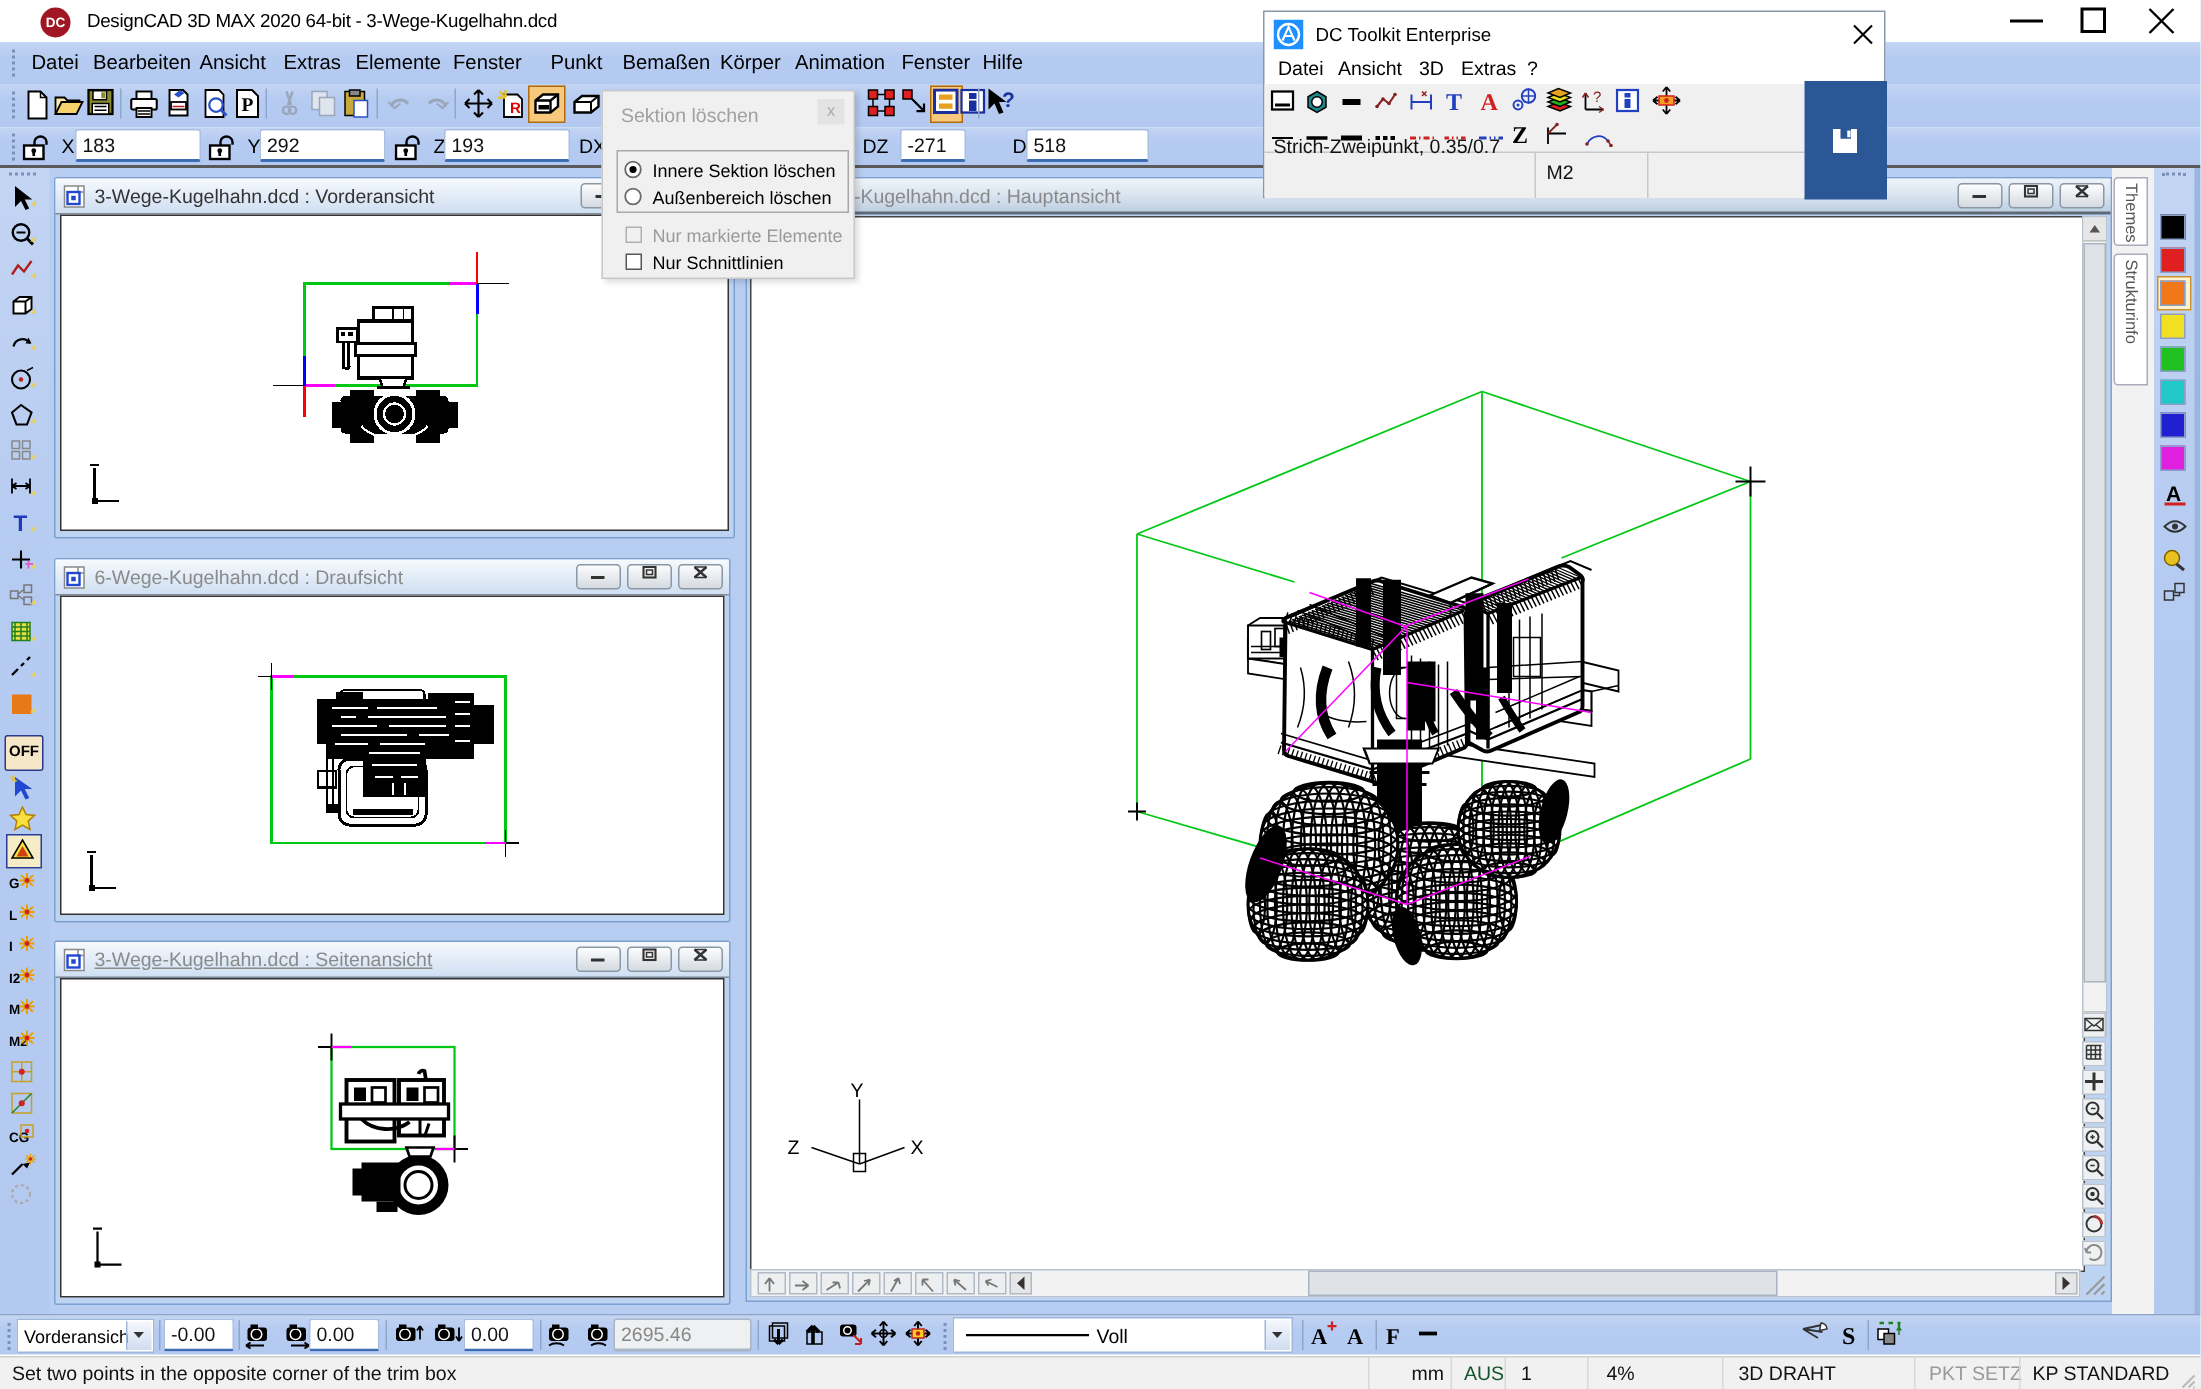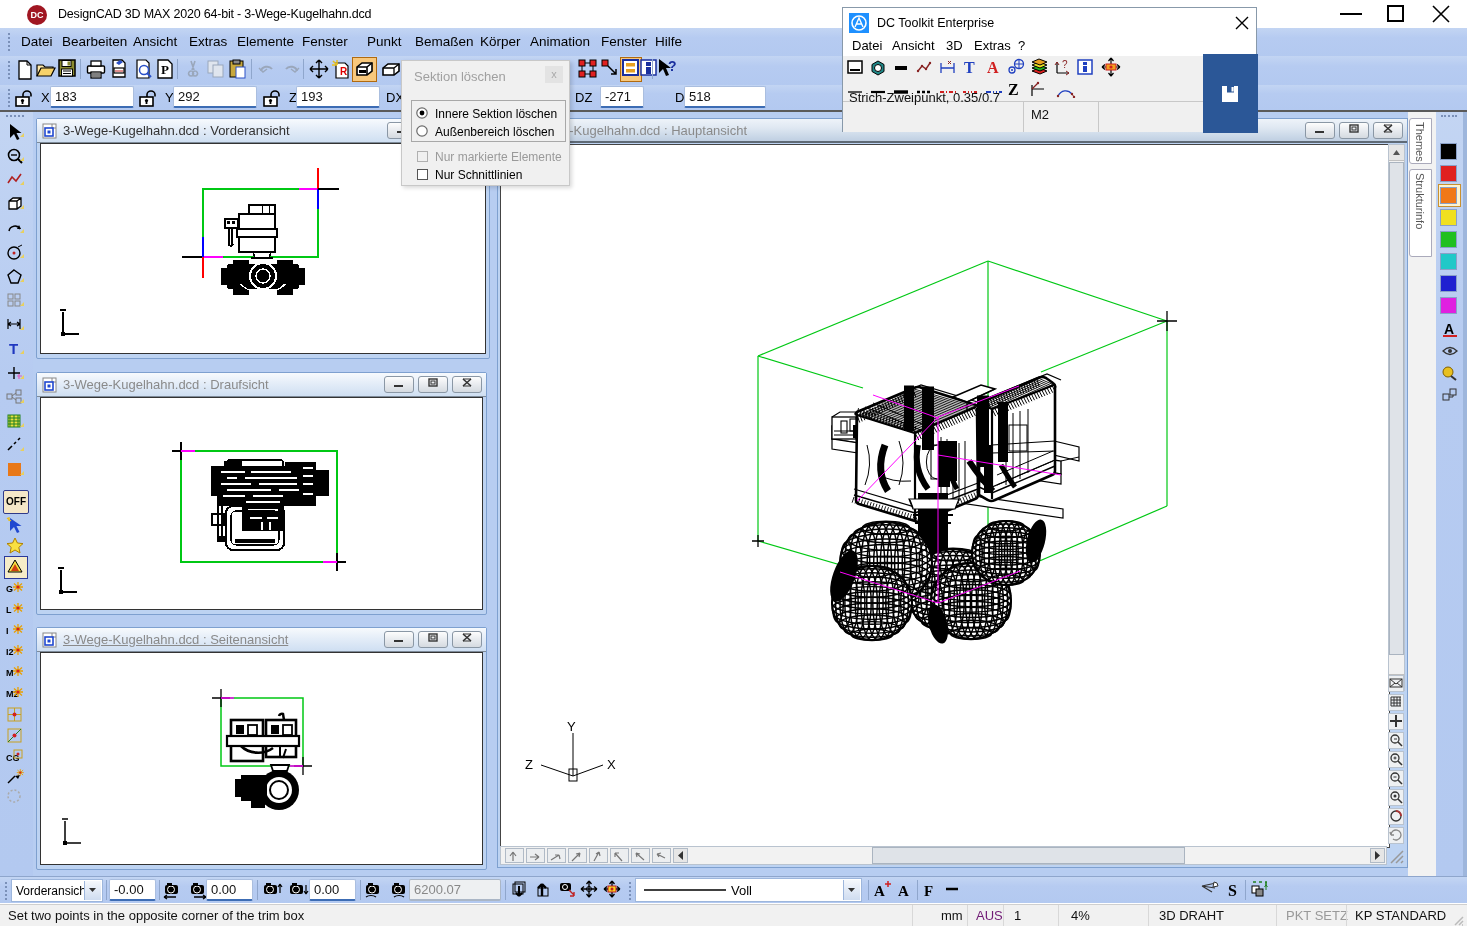--- a/index.html
+++ b/index.html
@@ -399,21 +399,21 @@
       </div>
     </div>
     <div class="abs" style="left:36px;top:372px;width:451px;height:243px;background:#bdd3f2;border:1px solid #7ea0cf;border-radius:2px;">
  <div class="wtitle"></div>
  <svg class="abs" style="left:5px;top:4px;" width="16" height="16">
         <rect x="1" y="1" width="13" height="14" fill="#fff" stroke="#888"></rect>
         <path d="M10 1 v4 h4" fill="none" stroke="#888"></path>
         <rect x="3" y="5" width="8" height="8" fill="none" stroke="#2048d0" stroke-width="1.6"></rect>
         <rect x="5.5" y="7.5" width="3" height="3" fill="#2048d0"></rect>
       </svg>
- <div class="abs" style="left:26px;top:4px;font-size:13px;color:#8a8a8a;white-space:nowrap;">3-Wege-Kugelhahn.dcd : Draufsicht</div>
+ <div class="abs" style="left:26px;top:4px;font-size:13px;color:#8a8a8a;white-space:nowrap;">6-Wege-Kugelhahn.dcd : Draufsicht</div>
  <div class="wbtn" style="right:72px;"><svg width="12" height="9">
           <path d="M1 7 h9" stroke="#333" stroke-width="2"></path>
         </svg></div>
  <div class="wbtn" style="right:38px;"><svg width="12" height="10">
           <rect x="2" y="1" width="8" height="7" fill="none" stroke="#333" stroke-width="1.4"></rect>
           <rect x="4" y="3" width="4" height="3" fill="none" stroke="#333"></rect>
         </svg></div>
  <div class="wbtn" style="right:4px;"><svg width="12" height="10">
           <path d="M2 1 l8 7 M10 1 l-8 7" stroke="#333" stroke-width="1.6"></path>
           <path d="M2 1 h8 M2 8 h8" stroke="#333" stroke-width="1"></path>
@@ -1138,21 +1138,21 @@
         <circle cx="9" cy="8.5" r="3.5" fill="#000" stroke="#fff"></circle>
         <rect x="5" y="2" width="5" height="3" fill="#000"></rect>
         <path d="M3 16 a7 5 0 0 1 10 0" stroke="#000" fill="none" stroke-width="1.2"></path>
       </svg>
       <svg class="abs" style="left:389px;top:4px;" width="22" height="20">
         <rect x="3" y="4" width="13" height="9" rx="2" fill="#000"></rect>
         <circle cx="9" cy="8.5" r="3.5" fill="#000" stroke="#fff"></circle>
         <rect x="5" y="2" width="5" height="3" fill="#000"></rect>
         <path d="M15 16 a7 5 0 0 0 -10 0" stroke="#000" fill="none" stroke-width="1.2"></path>
       </svg>
-      <div class="inp" style="left:409px;top:2px;width:92px;background:#eef0f2;border-color:#aab6c6;color:#888;">6200.07</div>
+      <div class="inp" style="left:409px;top:2px;width:92px;background:#eef0f2;border-color:#aab6c6;color:#888;">2695.46</div>
       <div class="sep" style="left:505px;"></div>
       <svg class="abs" style="left:511px;top:3px;" width="20" height="22">
         <rect x="4" y="2" width="10" height="10" fill="none" stroke="#000"></rect>
         <rect x="2" y="4" width="10" height="10" fill="none" stroke="#000"></rect>
         <path d="M8 6 v10 M8 16 l-3 -3 M8 16 l3 -3" stroke="#000" stroke-width="2" fill="none"></path>
       </svg>
       <svg class="abs" style="left:534px;top:3px;" width="20" height="22">
         <rect x="4" y="8" width="10" height="8" fill="none" stroke="#000"></rect>
         <path d="M8 16 V4 M8 4 l-4 4 M8 4 l4 4" stroke="#000" stroke-width="2.4" fill="none"></path>
       </svg>
@@ -1208,21 +1208,21 @@
         <path d="M3 2 h3 M9 2 h3 M15 2 h2 M16 6 v-4" stroke="#208020" stroke-width="1.6"></path>
         <path d="M16 10 v-5 M16 5 l-1.5 2 M16 5 l1.5 2" stroke="#208020"></path>
       </svg>
     </div>
     <div class="abs" style="left:0;top:904px;width:1467px;height:22px;background:#f1f1f1;border-top:1px solid #cfcfcf;font-size:13px;color:#111;">
       <div class="abs" style="left:8px;top:3px;">Set two points in the opposite corner of the trim box</div>
       <div class="abs" style="left:912px;top:0;width:55px;height:22px;border-left:1px solid #d8d8d8;overflow:visible;white-space:nowrap;">
         <div style="padding:3px 0 0 28px;color:#111;white-space:nowrap;">mm</div>
       </div>
       <div class="abs" style="left:967px;top:0;width:36px;height:22px;border-left:1px solid #d8d8d8;overflow:visible;white-space:nowrap;">
-        <div style="padding:3px 0 0 8px;color:#701a75;white-space:nowrap;">AUS</div>
+        <div style="padding:3px 0 0 8px;color:#14532d;white-space:nowrap;">AUS</div>
       </div>
       <div class="abs" style="left:1003px;top:0;width:55px;height:22px;border-left:1px solid #d8d8d8;overflow:visible;white-space:nowrap;">
         <div style="padding:3px 0 0 10px;color:#111;white-space:nowrap;">1</div>
       </div>
       <div class="abs" style="left:1058px;top:0;width:90px;height:22px;border-left:1px solid #d8d8d8;overflow:visible;white-space:nowrap;">
         <div style="padding:3px 0 0 12px;color:#111;white-space:nowrap;">4%</div>
       </div>
       <div class="abs" style="left:1148px;top:0;width:128px;height:22px;border-left:1px solid #d8d8d8;overflow:visible;white-space:nowrap;">
         <div style="padding:3px 0 0 10px;color:#111;white-space:nowrap;">3D DRAHT</div>
       </div>

